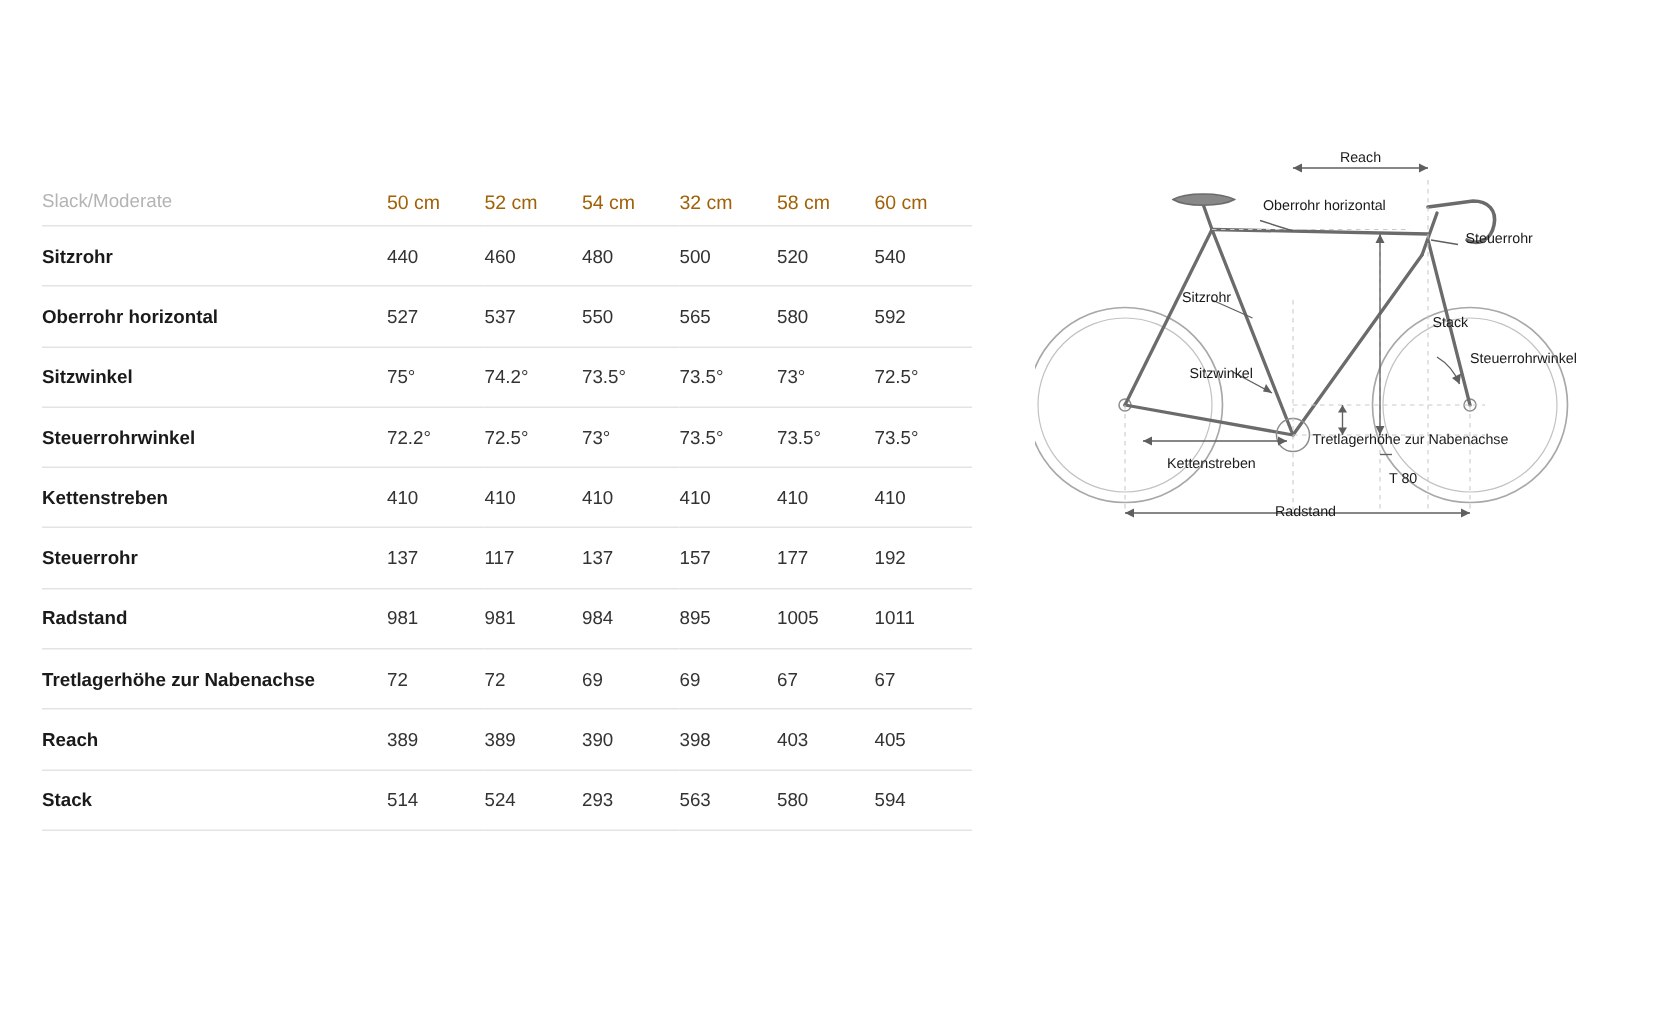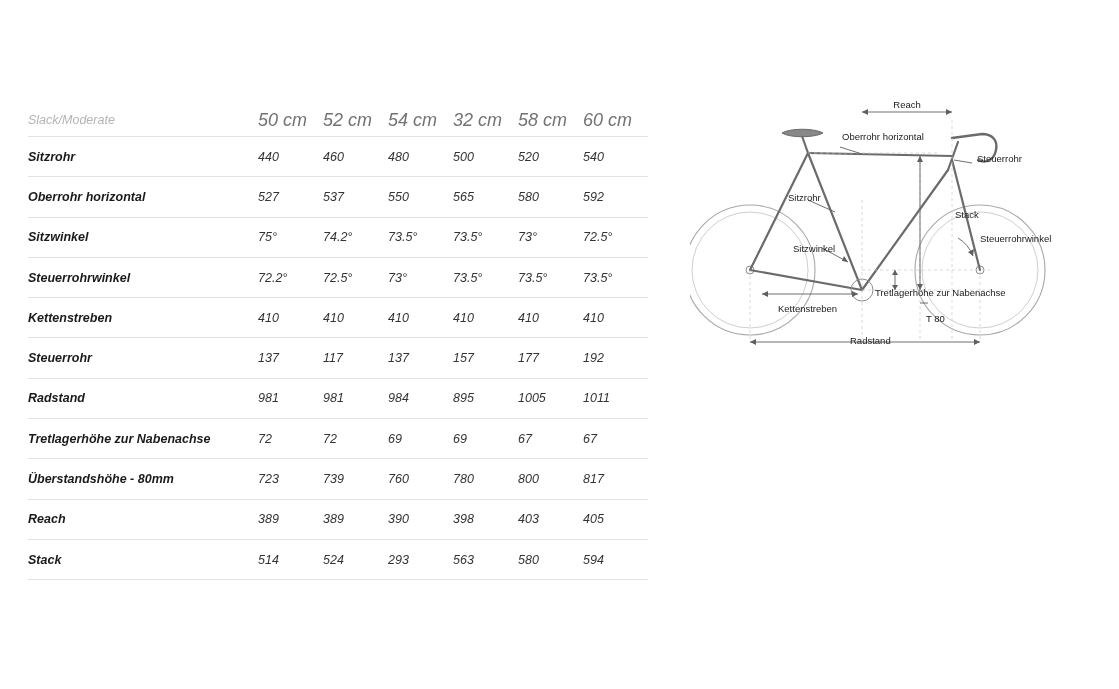--- a/index.html
+++ b/index.html
@@ -18,23 +18,22 @@
   .page {
     position: relative;
     width: 1119px;
     height: 689px;
   }
 
   
   .geo-table-wrap {
     position: absolute;
     left: 28px;
-    top: 104px;
+    top: 118px;
     width: 620px;
-    font-style: italic;
   }
   table.geo {
     border-collapse: collapse;
     width: 620px;
     table-layout: fixed;
   }
   table.geo th, table.geo td {
     text-align: left;
     font-size: 12.5px;
     padding: 0;
@@ -46,23 +45,23 @@
   table.geo thead th {
     border-bottom: 1px solid #e3e3e3;
     height: 32px;
   }
   table.geo thead th.hdr-label {
     color: #b4b4b4;
     font-weight: normal;
     font-size: 12.5px;
   }
   table.geo thead th.hdr-size {
-    color: #737373;
+    color: #a16207;
     font-weight: normal;
-    font-size: 18px;
+    font-size: 13px;
   }
   table.geo tbody td.row-label {
     font-weight: bold;
     color: #1a1a1a;
     font-size: 12.5px;
   }
   table.geo tbody td.val {
     color: #333333;
     font-size: 12.5px;
   }
@@ -176,29 +175,20 @@
           <td class="val">1011</td>
         </tr>
         <tr>
           <td class="row-label">Tretlagerhöhe zur Nabenachse</td>
           <td class="val">72</td>
           <td class="val">72</td>
           <td class="val">69</td>
           <td class="val">69</td>
           <td class="val">67</td>
           <td class="val">67</td>
-        </tr>
-        <tr>
-          <td class="row-label">Überstandshöhe - 80mm</td>
-          <td class="val">723</td>
-          <td class="val">739</td>
-          <td class="val">760</td>
-          <td class="val">780</td>
-          <td class="val">800</td>
-          <td class="val">817</td>
         </tr>
         <tr>
           <td class="row-label">Reach</td>
           <td class="val">389</td>
           <td class="val">389</td>
           <td class="val">390</td>
           <td class="val">398</td>
           <td class="val">403</td>
           <td class="val">405</td>
         </tr>

